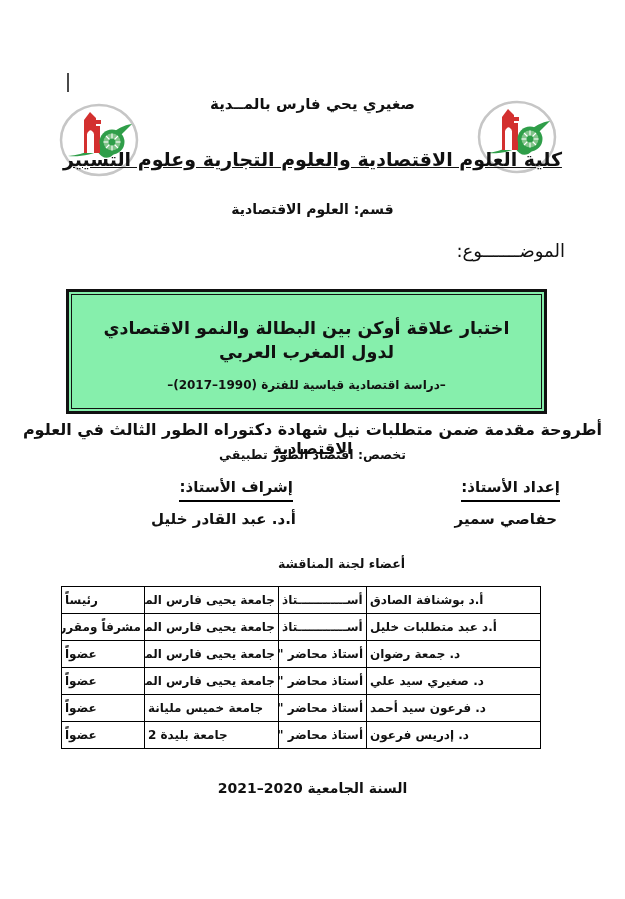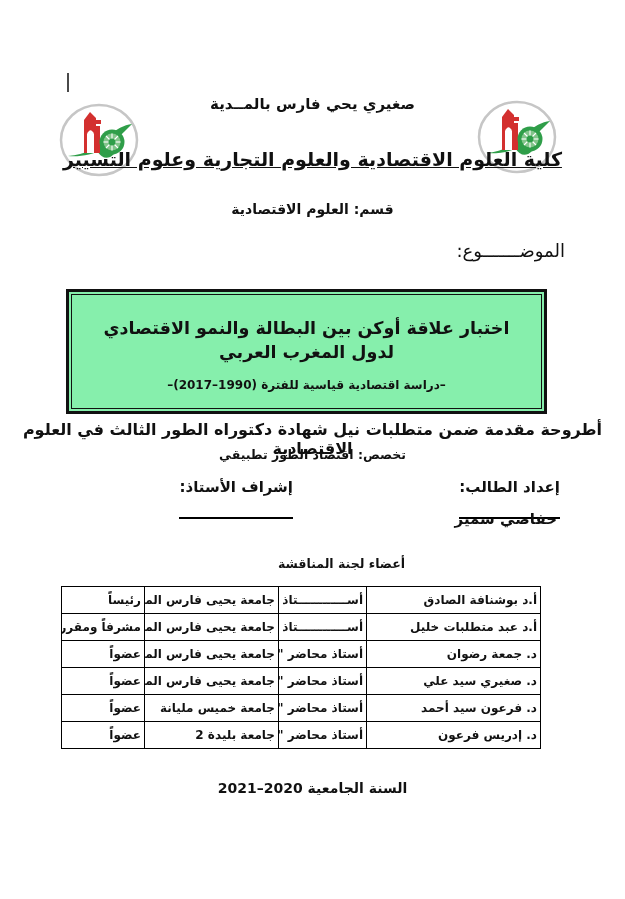--- a/index.html
+++ b/index.html
@@ -25,33 +25,33 @@
   .title-box-inner {
     margin:2px; height:calc(100% - 4px); border:1px solid #111;
     display:flex; flex-direction:column; justify-content:flex-start;
     padding:22px 8px 0; text-align:center;
   }
   .thesis-title    { font-size:17.5px; font-weight:bold; line-height:1.35; }
   .thesis-subtitle { font-size:12px; font-weight:bold; margin-top:14px; }
   .statement      { top:420px; font-size:16px; font-weight:bold; }
   .specialization { top:447px; font-size:12.5px; font-weight:bold; }
   .person-label { position:absolute; top:478px; font-size:15px; font-weight:bold;
-                  border-bottom:2px solid #000; padding-bottom:21px; }
+                  border-bottom:2px solid #000; padding-bottom:4px; }
   .person-name  { position:absolute; top:510px; font-size:15px; font-weight:bold; }
   .student-label    { right:65px; }
   .student-name     { right:68px;margin-left:22px; }
   .supervisor-label { right:332px; }
   .supervisor-name  { right:329px; }
   .committee-heading { top:556px; font-size:12.5px; font-weight:bold;margin-left:29px; }
   table.committee {
     position:absolute; top:586px; left:61px; width:479px;
     border-collapse:collapse; table-layout:fixed;
   }
   table.committee td {
-    border:1.5px solid #000; height:27px; text-align:right; vertical-align:middle;
+    border:1.5px solid #000; height:27px; text-align:left; vertical-align:middle;
     font-size:12px; font-weight:bold; overflow:hidden; white-space:nowrap; padding:0 3px;
   }
   .footer-year { top:780px; font-size:14px; font-weight:bold; }
 </style>
 </head>
 <body>
 
 <div class="page">
 
   <div class="cursor-bar"></div>
@@ -105,23 +105,24 @@
   <div class="title-box">
     <div class="title-box-inner">
       <div class="thesis-title">اختبار علاقة أوكن بين البطالة والنمو الاقتصادي لدول المغرب العربي</div>
       <div class="thesis-subtitle">–دراسة اقتصادية قياسية للفترة (1990–2017)–</div>
     </div>
   </div>
 
   <div class="centered statement">أطروحة مقدمة ضمن متطلبات نيل شهادة دكتوراه الطور الثالث في العلوم الاقتصادية</div>
   <div class="centered specialization">تخصص: اقتصاد الطور تطبيقي</div>
 
-  <div class="person-label student-label">إعداد الطالب:</div>
+  <div class="person-label student-label">إعداد الأستاذ:</div>
   <div class="person-name student-name">حفاصي سمير</div>
   <div class="person-label supervisor-label">إشراف الأستاذ:</div>
+  <div class="person-name supervisor-name">أ.د. عبد القادر خليل</div>
 
   <div class="centered committee-heading">أعضاء لجنة المناقشة</div>
 
   <table class="committee">
     <colgroup>
       <col style="width:174px">
         <col style="width:88px">
         <col style="width:134px">
         <col style="width:83px">
     </colgroup>

